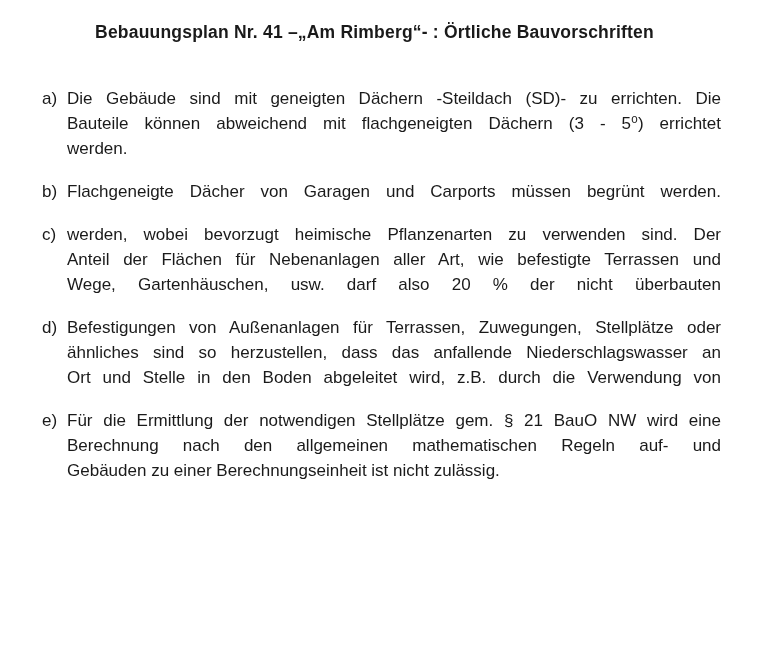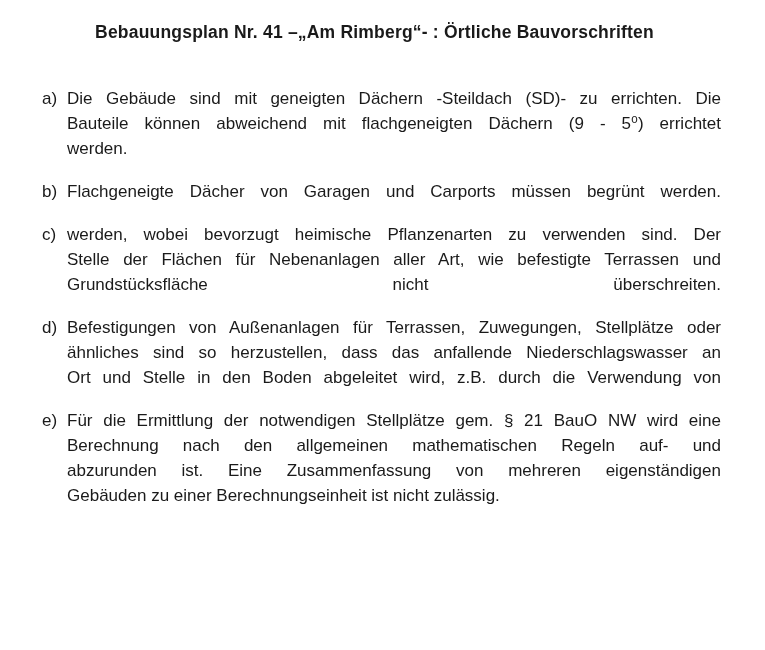--- a/index.html
+++ b/index.html
@@ -55,49 +55,48 @@
 </head>
 <body>
 
 <div class="page">
   <h1 class="doc-title">Bebauungsplan Nr. 41 –„Am Rimberg“- : Örtliche Bauvorschriften</h1>
   <div id="provisions-list">
       <div class="item">
         <div class="item-label">a)</div>
         <div class="item-body">
           <div class="line just">Die Gebäude sind mit geneigten Dächern -Steildach (SD)- zu errichten. Die</div>
-          <div class="line just">Bauteile können abweichend mit flachgeneigten Dächern (9 - 5⁰) errichtet</div>
+          <div class="line just">Bauteile können abweichend mit flachgeneigten Dächern (3 - 5⁰) errichtet</div>
           <div class="line left">werden.</div>
         </div>
       </div>
       <div class="item">
         <div class="item-label">b)</div>
         <div class="item-body">
           <div class="line just">Flachgeneigte Dächer von Garagen und Carports müssen begrünt werden.</div>
         </div>
       </div>
       <div class="item">
         <div class="item-label">c)</div>
         <div class="item-body">
           <div class="line just">werden, wobei bevorzugt heimische Pflanzenarten zu verwenden sind. Der</div>
-          <div class="line just">Stelle der Flächen für Nebenanlagen aller Art, wie befestigte Terrassen und</div>
-          <div class="line just">Grundstücksfläche nicht überschreiten.</div>
+          <div class="line just">Anteil der Flächen für Nebenanlagen aller Art, wie befestigte Terrassen und</div>
+          <div class="line just">Wege, Gartenhäuschen, usw. darf also 20 % der nicht überbauten</div>
         </div>
       </div>
       <div class="item">
         <div class="item-label">d)</div>
         <div class="item-body">
           <div class="line just">Befestigungen von Außenanlagen für Terrassen, Zuwegungen, Stellplätze oder</div>
           <div class="line just">ähnliches sind so herzustellen, dass das anfallende Niederschlagswasser an</div>
           <div class="line just">Ort und Stelle in den Boden abgeleitet wird, z.B. durch die Verwendung von</div>
         </div>
       </div>
       <div class="item">
         <div class="item-label">e)</div>
         <div class="item-body">
           <div class="line just">Für die Ermittlung der notwendigen Stellplätze gem. § 21 BauO NW wird eine</div>
           <div class="line just">Berechnung nach den allgemeinen mathematischen Regeln auf- und</div>
-          <div class="line just">abzurunden ist. Eine Zusammenfassung von mehreren eigenständigen</div>
           <div class="line left">Gebäuden zu einer Berechnungseinheit ist nicht zulässig.</div>
         </div>
       </div>
     </div>
 </div>
 
 </body></html>

